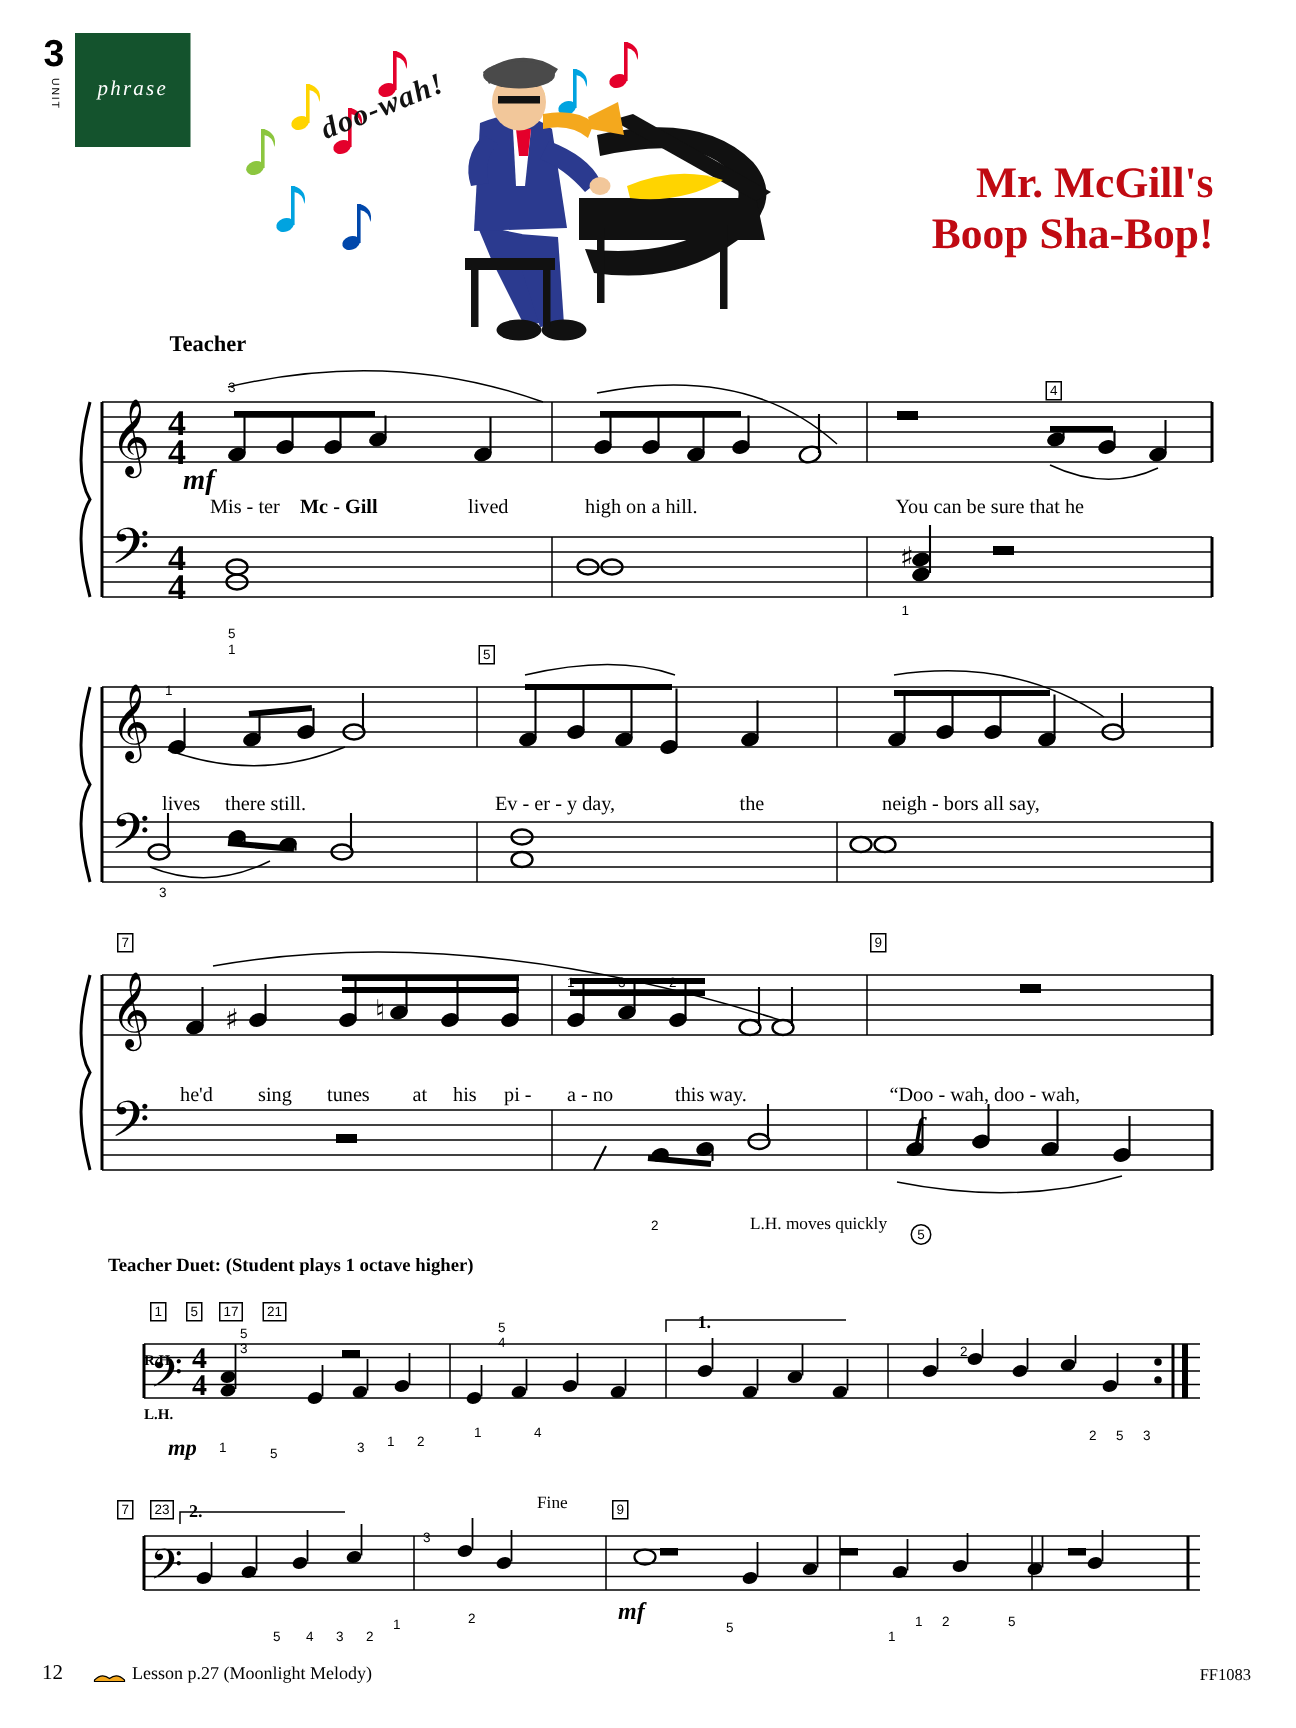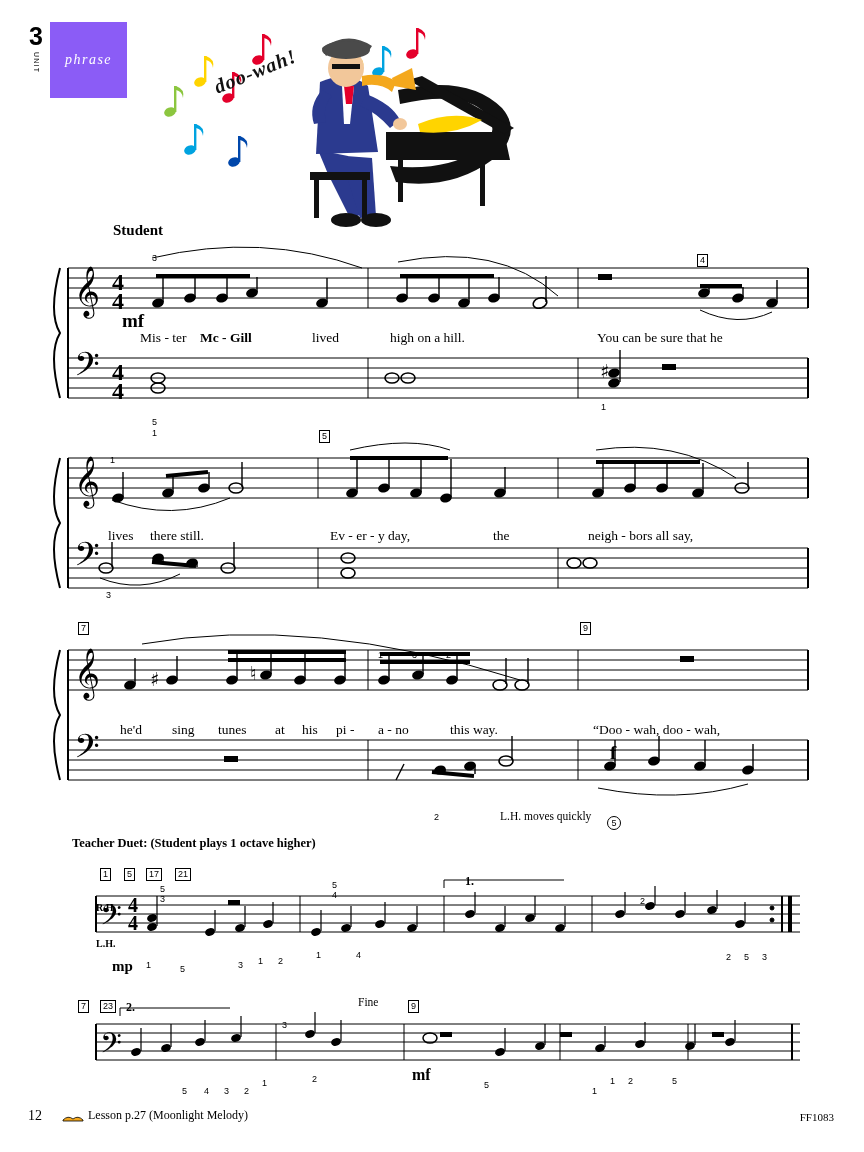--- a/index.html
+++ b/index.html
@@ -46,21 +46,21 @@
   }
   .unit-word {
     font-family: "Liberation Sans", sans-serif;
     font-size: 7px;
     letter-spacing: 1.2px;
     writing-mode: vertical-rl;
     margin-top: 3px;
   }
   .unit-box {
     flex: 1;
-    background: #8b5cf6;
+    background: #14532d;
     display: flex;
     align-items: center;
     justify-content: center;
   }
   .unit-box span {
     font-family: "Liberation Serif", serif;
     font-style: italic;
     font-size: 14px;
     letter-spacing: 1.5px;
     color: #fff;
@@ -104,20 +104,21 @@
   .tempo {
     position: absolute;
     left: 113px;
     top: 222px;
     font-family: "Liberation Serif", serif;
     font-weight: bold;
     font-size: 15px;
   }
   .dyn {
     font-family: "Liberation Serif", serif;
+    font-style: italic;
     font-weight: bold;
   }
   .lyric {
     font-family: "Liberation Serif", serif;
     font-size: 13.5px;
     white-space: nowrap;
   }
   .fingering {
     font-family: "Liberation Sans", sans-serif;
     font-size: 9px;
@@ -190,20 +191,22 @@
     <div class="unit-left">
       <div class="unit-num">3</div>
       <div class="unit-word">UNIT</div>
     </div>
     <div class="unit-box">
       <span>phrase</span>
     </div>
   </div>
 
   <div class="title">
+    <div>Mr. McGill's</div>
+    <div>Boop Sha-Bop!</div>
   </div>
 
   <div class="illo">
     <svg width="380" height="210" viewBox="0 0 380 210">
 
       <g>
         <g fill="#8cc63f">
             <ellipse cx="20" cy="92" rx="6" ry="4.5" transform="rotate(-20 20 92)"></ellipse>
             <rect x="24" y="66" width="2.4" height="26"></rect>
             <path d="M26 66 q9 3 7 12 q-1 -7 -7 -8z"></path>
@@ -286,21 +289,21 @@
 
       <g>
         <rect x="160" y="152" width="60" height="8" fill="#111"></rect>
         <rect x="164" y="160" width="5" height="38" fill="#111"></rect>
         <rect x="212" y="160" width="5" height="38" fill="#111"></rect>
       </g>
     </svg>
     <div class="doowah">doo-wah!</div>
   </div>
 
-  <div class="tempo">Student</div>
+  <div class="tempo">Teacher</div>
 
   <svg class="abs" style="left:0;top:210px;" width="864" height="620">
     <g stroke="#000" stroke-width="1" fill="none">
 
       <g>
         <line x1="68" y1="58" x2="808" y2="58"></line>
           <line x1="68" y1="68" x2="808" y2="68"></line>
         <line x1="68" y1="78" x2="808" y2="78"></line>
           <line x1="68" y1="88" x2="808" y2="88"></line>
         <line x1="68" y1="98" x2="808" y2="98"></line>

